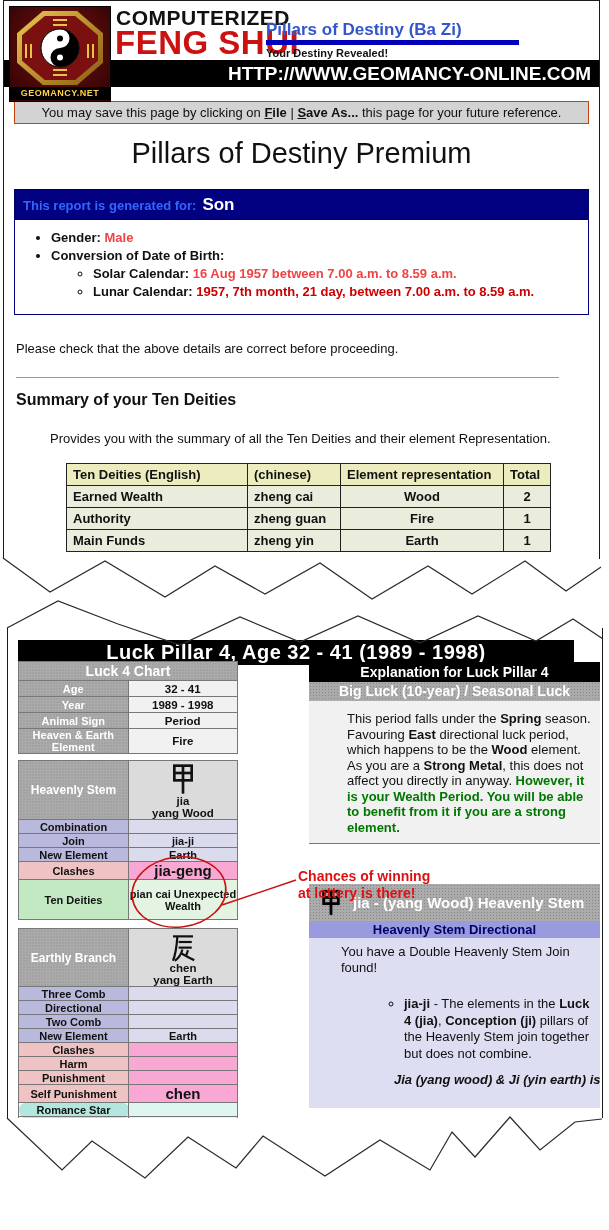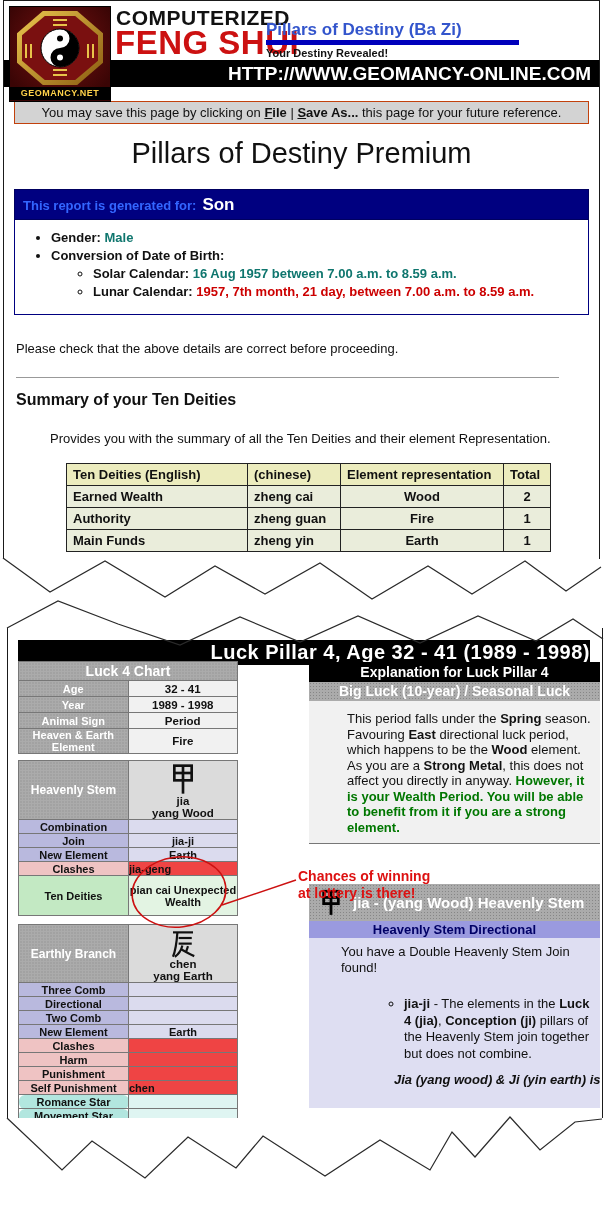--- a/index.html
+++ b/index.html
@@ -43,54 +43,54 @@
 
   .reportbox{margin:19px 10px 0;}
   .reportbox .rbar{background:#000080;border:1px solid #000060;padding:5px 8px 4px;}
   .rbar .lbl{color:#3366ff;font-weight:bold;font-size:13px;}
   .rbar .name{color:#fff;font-weight:bold;font-size:17px;margin-left:6px;}
   .reportbox .rbody{border:1px solid #000080;border-top:none;padding:6px 0 12px;}
   ul.l1{margin:4px 0 0;padding-left:36px;font-size:13px;font-weight:bold;list-style:disc;}
   ul.l1>li{margin:3px 0;}
   ul.l2{list-style:circle;padding-left:42px;margin:3px 0 0;}
   ul.l2>li{margin:3px 0;}
-  .v-blue{color:#0f766e;} .v-red{color:#cc0000;}
+  .v-blue{color:#ef4444;} .v-red{color:#cc0000;}
 
   .checknote{margin:26px 0 0 12px;font-size:13px;}
   hr.rule{margin:21px 40px 0 12px;border:none;border-top:1px solid #999;}
   .sumhead{margin:13px 0 0 12px;font-size:16px;font-weight:bold;}
   .sumdesc{margin:22px 0 0 46px;font-size:13px;}
   table.sum{margin:17px 0 0 62px;border-collapse:collapse;font-size:13px;font-weight:bold;}
   table.sum th,table.sum td{border:1px solid #222;padding:3px 6px;}
   table.sum th{background:#ececbe;text-align:left;font-size:13px;}
   table.sum td{background:#eaeddb;}
   table.sum .c{text-align:center;}
   .w1{width:168px;} .w2{width:80px;} .w3{width:150px;} .w4{width:34px;}
 
   
   .sec2{position:absolute;left:7px;top:628px;width:594px;height:490px;background:#fff;
         border-left:1px solid #1a1a1a;border-right:1px solid #1a1a1a;overflow:hidden;}
-  .lp-title{position:absolute;left:10px;right:12px;top:12px;height:25px;background:#000;
-            color:#fff;font-weight:bold;font-size:20px;line-height:25px;text-align:right;
+  .lp-title{position:absolute;left:10px;right:28px;top:12px;height:25px;background:#000;
+            color:#fff;font-weight:bold;font-size:20px;line-height:25px;text-align:center;
             letter-spacing:.5px;}
   .stipple{background-color:#ababab;background-image:radial-gradient(#868686 .8px,transparent .9px);
            background-size:3px 3px;color:#fff;font-weight:bold;}
   .leftcol{position:absolute;left:10px;top:33px;width:220px;}
   .leftcol table{border-collapse:collapse;width:220px;font-weight:bold;table-layout:fixed;}
   .leftcol th,.leftcol td{border:1px solid #777;padding:0;overflow:hidden;}
   .hdr-span{height:18px;font-size:14px;text-align:center;}
   .lblcell{width:109px;font-size:11px;text-align:center;}
   .valcell{background:#f1f1f1;font-size:11.5px;text-align:center;color:#111;}
   tr.r16{height:16px;} tr.r30{height:14px;} tr.r14{height:14px;} tr.r40{height:40px;} tr.r58{height:58px;}
   .bigval{background:#dbdbdb;text-align:center;font-size:11.5px;font-weight:bold;}
   .bigval .glyph{display:block;margin:2px auto 0;}
   .lav-l{background:#b9b9de;color:#111;font-size:11px;text-align:center;}
   .lav-v{background:#dbdbee;font-size:11px;text-align:center;}
   .pink-l{background:#efc3c3;color:#111;font-size:11px;text-align:center;}
-  .pink-v{background:#ef4444;font-size:11px;text-align:left;}
+  .pink-v{background:#f9a8d4;font-size:15px;text-align:center;}
   .green-l{background:#c3e9c3;color:#111;font-size:11px;text-align:center;}
   .green-v{background:#e3f4e3;font-size:11px;text-align:center;line-height:12px;}
   .cyan-l{background:#b2e6df;color:#111;font-size:11px;text-align:center;border-radius:6px;}
   .cyan-v{background:#dff5f2;font-size:11px;text-align:center;}
 
   .rightcol{position:absolute;left:301px;top:34px;width:291px;}
   .exp-title{height:20px;background:#000;color:#fff;font-weight:bold;font-size:14px;
              line-height:20px;text-align:center;}
   .exp-sub{height:19px;font-size:14px;line-height:19px;text-align:center;}
   .exp-panel{background:#f1f1f1;border-bottom:1px solid #777;padding:10px 8px 8px 38px;}

